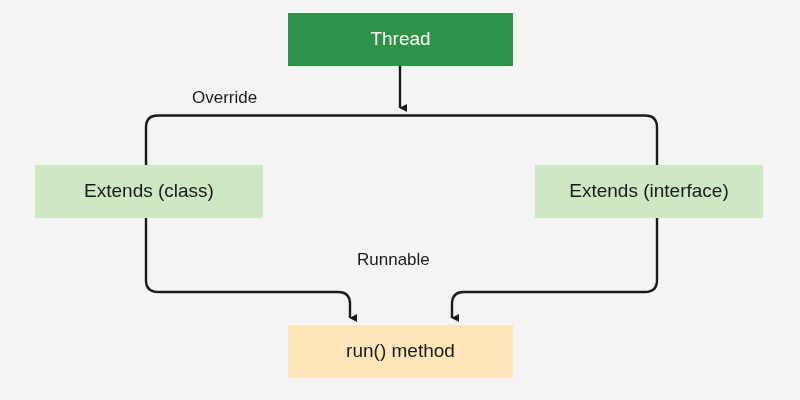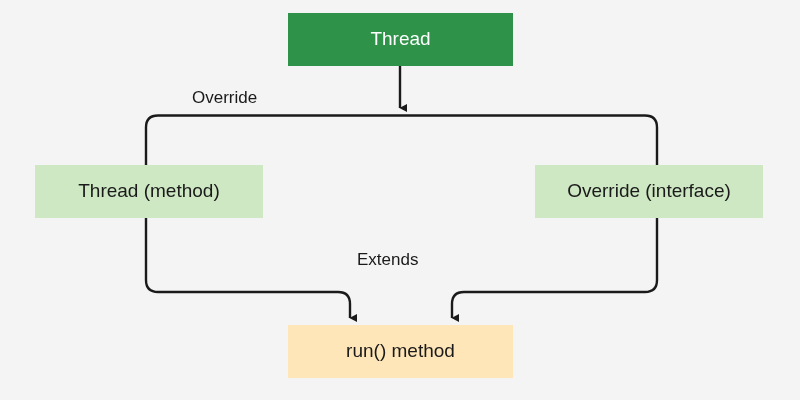--- a/index.html
+++ b/index.html
@@ -118,29 +118,29 @@
     <path d="M 146 218 L 146 280 Q 146 292 158 292 L 338 292 Q 350 292 350 304 L 350 318" fill="none" stroke="#1a1a1a" stroke-width="2.4" marker-end="url(#arrowhead)"></path>
 
     <path d="M 657 218 L 657 280 Q 657 292 645 292 L 464 292 Q 452 292 452 304 L 452 318" fill="none" stroke="#1a1a1a" stroke-width="2.4" marker-end="url(#arrowhead)"></path>
   </svg>
 
   <div class="node" id="node-thread">
     <span class="node-label">Thread</span>
   </div>
 
   <div class="node" id="node-thread-class">
-    <span class="node-label">Thread (method)</span>
+    <span class="node-label">Extends (class)</span>
   </div>
 
   <div class="node" id="node-runnable">
-    <span class="node-label">Override (interface)</span>
+    <span class="node-label">Extends (interface)</span>
   </div>
 
   <div class="node" id="node-run-method">
     <span class="node-label">run() method</span>
   </div>
 
   <div class="edge-label" id="edge-label-extends">Override</div>
 
 
-  <div class="edge-label" id="edge-label-override">Extends</div>
+  <div class="edge-label" id="edge-label-override">Runnable</div>
 
 </div>
 
 </body></html>

